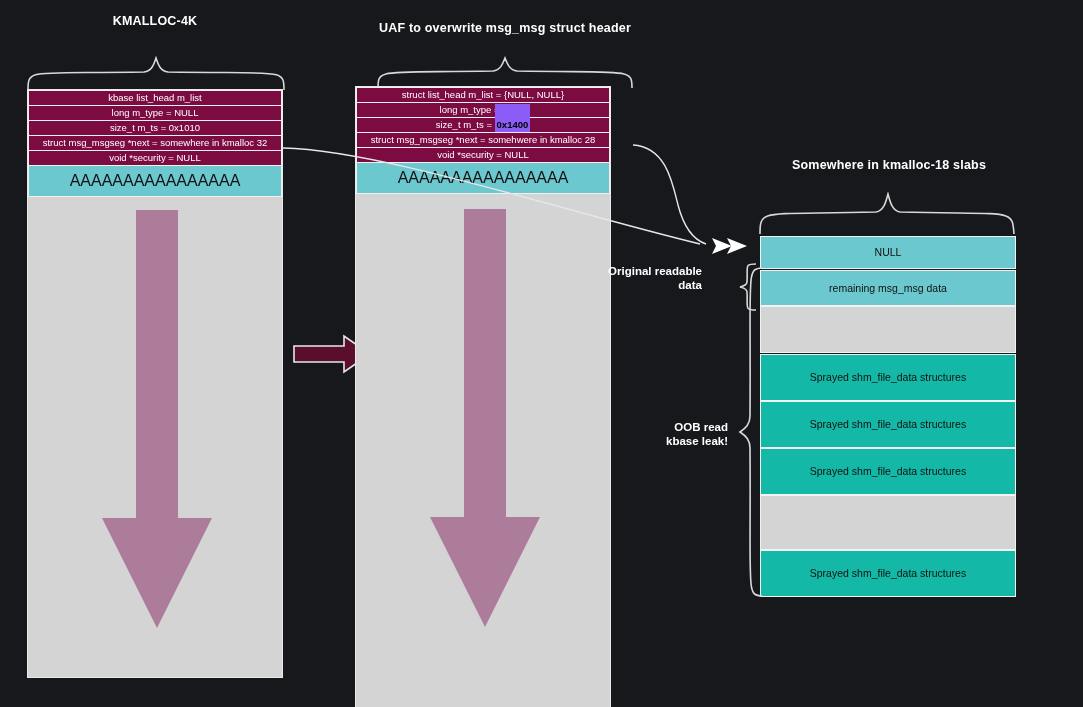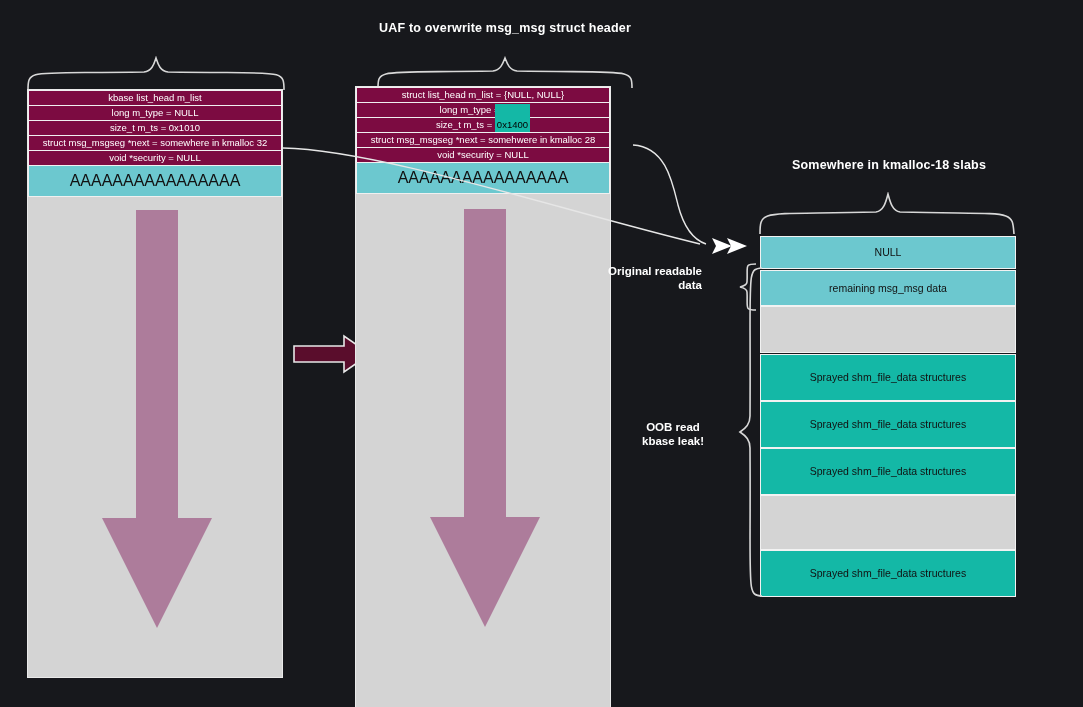--- a/index.html
+++ b/index.html
@@ -55,24 +55,24 @@
     line-height: 14px;
     height: 16px;
     text-align: center;
     white-space: nowrap;
     overflow: visible;
     position: relative;
     margin-top: -1px;
   }
   .hdr-row:first-child { margin-top: 0; }
   .hdr-row .hl {
-    background: #14b8a6;
+    background: #8b5cf6;
     color: #000000;
     padding: 15px 2px;
-    font-weight: normal;
+    font-weight: bold;
   }
   .data-row {
     box-sizing: border-box;
     border: 1px solid #f0f0f0;
     background: #6cc8cf;
     color: #111111;
     font-size: 16px;
     height: 32px;
     line-height: 30px;
     text-align: center;
@@ -112,40 +112,41 @@
   
   .annot {
     position: absolute;
     color: #ffffff;
     font-weight: bold;
     font-size: 11.5px;
     line-height: 14px;
     text-align: right;
     white-space: pre-line;
   }
-  .annot.center { text-align: center; }
+  .annot.center { text-align: right; }
   
   #connectors {
     position: absolute;
     left: 0; top: 0;
     width: 1083px; height: 707px;
     pointer-events: none;
   }
   #connectors path.line {
     fill: none;
     stroke: #e6e6e6;
     stroke-width: 1.4;
   }
   #connectors polygon.head { fill: #ffffff; }
 </style>
 </head>
 <body>
 
 <div id="canvas">
 
+  <div class="panel-title" style="left:28px; top:14px; width:254px;">KMALLOC-4K</div>
 
   <svg class="brace-svg" style="left:26px; top:56px;" width="260" height="36" viewBox="0 0 260 36">
     <path d="M2,34 C2,12 4,18 118,16 C126,15 128,8 130,2 C132,8 134,15 142,16 C256,18 258,12 258,34"></path>
   </svg>
 
   <div class="slab" style="left:27px; top:89px; width:256px; height:589px;">
     <div class="hdr-rows">
       <div class="hdr-row">kbase list_head m_list</div>
       <div class="hdr-row">long m_type = NULL</div>
       <div class="hdr-row">size_t m_ts = 0x1010</div>

